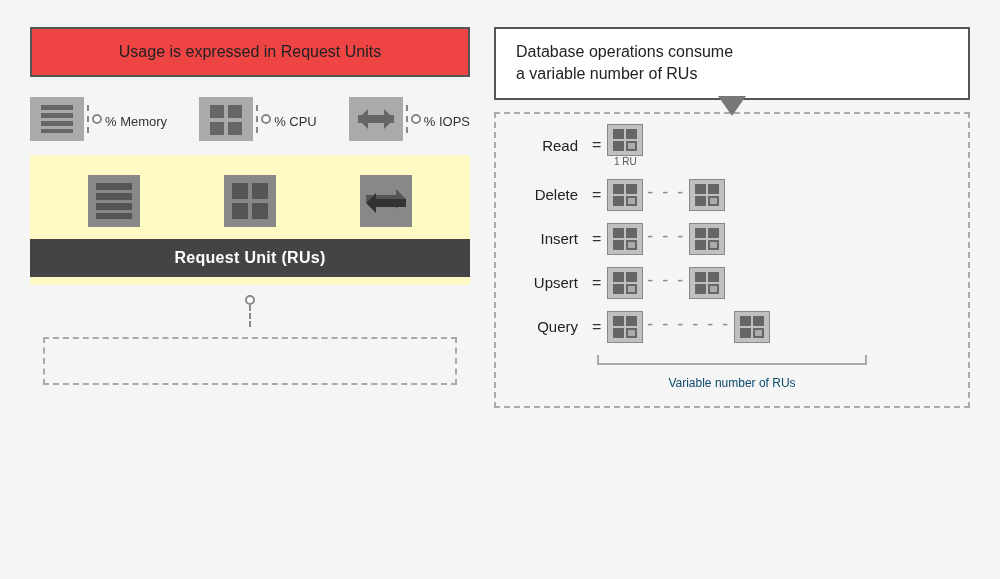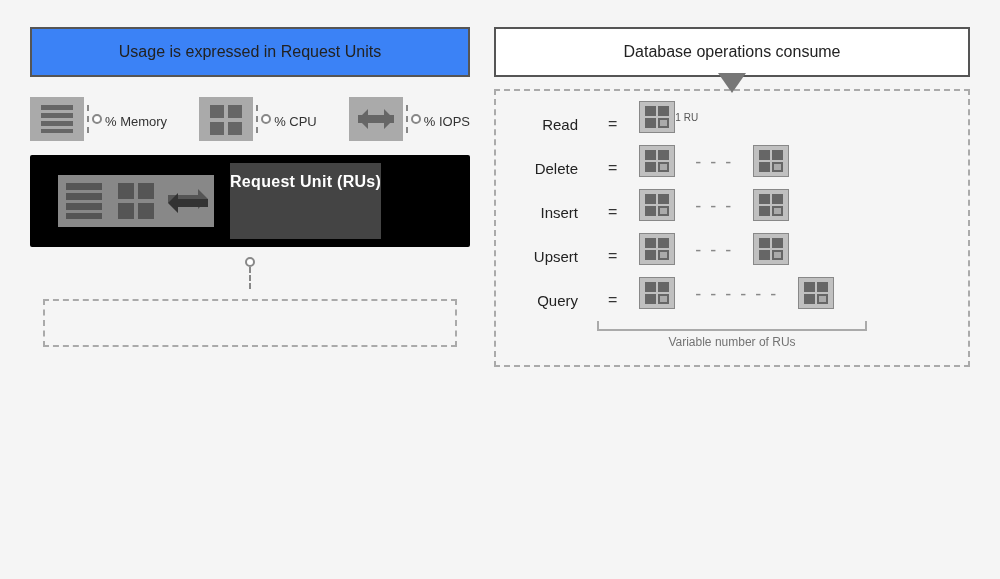--- a/index.html
+++ b/index.html
@@ -29,21 +29,21 @@
       align-items: center;
       gap: 10px;
     }
     .title-box {
       border: 2px solid #555;
       padding: 14px 24px;
       text-align: center;
       font-size: 16px;
       font-weight: 500;
       color: #222;
-      background: #3b82f6;
+      background: #ef4444;
       width: 100%;
     }
     .icons-row {
       display: flex;
       gap: 32px;
       align-items: flex-end;
       margin-top: 10px;
     }
     .icon-item {
       display: flex;
@@ -76,25 +76,25 @@
       background: #fff;
     }
     .label-text {
       font-size: 13px;
       color: #333;
       margin-top: 4px;
       white-space: nowrap;
     }
     .ru-block {
       width: 100%;
-      background: #000000;
+      background: #fef9c3;
       border-radius: 2px;
-      padding: 8px 12px;
-      display: flex;
-      flex-direction: row;
+      padding: 8px 0;
+      display: flex;
+      flex-direction: column;
       overflow: hidden;
     }
     .ru-icons-row {
       display: flex;
       justify-content: space-around;
       padding: 12px 16px 12px 16px;
     }
     .ru-icon {
       width: 52px;
       height: 52px;
@@ -144,21 +144,21 @@
     .right-panel {
       flex: 1.1;
       display: flex;
       flex-direction: column;
       align-items: center;
       gap: 8px;
     }
     .title-box2 {
       border: 2px solid #555;
       padding: 12px 20px;
-      text-align: center;
+      text-align: left;
       font-size: 16px;
       font-weight: 500;
       color: #222;
       background: #fff;
       width: 100%;
       line-height: 1.4;
     }
     .ops-container {
       border: 2px dashed #aaa;
       width: 100%;
@@ -167,23 +167,23 @@
       position: relative;
     }
     .arrow-down {
       position: absolute;
       top: -18px;
       left: 50%;
       transform: translateX(-50%);
     }
     .op-row {
       display: flex;
-      align-items: flex-end;
+      align-items: center;
       margin-bottom: 12px;
-      gap: 16px;
+      gap: 0;
     }
     .op-row:last-child { margin-bottom: 0; }
     .op-label {
       width: 72px;
       font-size: 15px;
       font-weight: 500;
       color: #222;
       text-align: right;
       padding-right: 8px;
     }
@@ -316,34 +316,35 @@
     <div class="bottom-dashed">
       <div class="circle-dot2"></div>
       <div class="dashed-line-v2"></div>
     </div>
     <div class="dashed-box"></div>
   </div>
 
   <div class="right-panel">
     <div class="title-box2">
       <span>Database operations consume</span><br>
+      <span>a variable number of RUs</span>
     </div>
 
     <div class="ops-container">
 
       <div class="arrow-down">
         <svg width="28" height="20" viewBox="0 0 28 20">
           <polygon points="14,20 0,0 28,0" fill="#777"></polygon>
         </svg>
       </div>
 
       <div class="op-row">
         <div class="op-label">Read</div>
         <div class="eq-sign">=</div>
-        <div style="display:flex;flex-direction:row;align-items:center;">
+        <div style="display:flex;flex-direction:column;align-items:center;">
           <div class="small-ru">
             <svg viewBox="0 0 26 24">
               <rect x="1" y="1" width="11" height="10" fill="#666"></rect>
               <rect x="14" y="1" width="11" height="10" fill="#666"></rect>
               <rect x="1" y="13" width="11" height="10" fill="#666"></rect>
               <rect x="14" y="13" width="11" height="10" fill="#666"></rect>
               <rect x="16" y="15" width="7" height="6" fill="#aaa"></rect>
             </svg>
           </div>
           <div style="font-size:10px;color:#555;text-align:center;">1 RU</div>
@@ -441,17 +442,17 @@
             <rect x="14" y="1" width="11" height="10" fill="#666"></rect>
             <rect x="1" y="13" width="11" height="10" fill="#666"></rect>
             <rect x="14" y="13" width="11" height="10" fill="#666"></rect>
             <rect x="16" y="15" width="7" height="6" fill="#aaa"></rect>
           </svg>
         </div>
       </div>
 
       <div class="variable-section">
         <div class="variable-brace"></div>
-        <div style="font-size:12px;color:#737373;margin-top:4px;text-align:center;">Variable number of RUs</div>
+        <div style="font-size:12px;color:#0c4a6e;margin-top:11px;text-align:center;">Variable number of RUs</div>
       </div>
     </div>
   </div>
 </div>
 
 </body></html>

